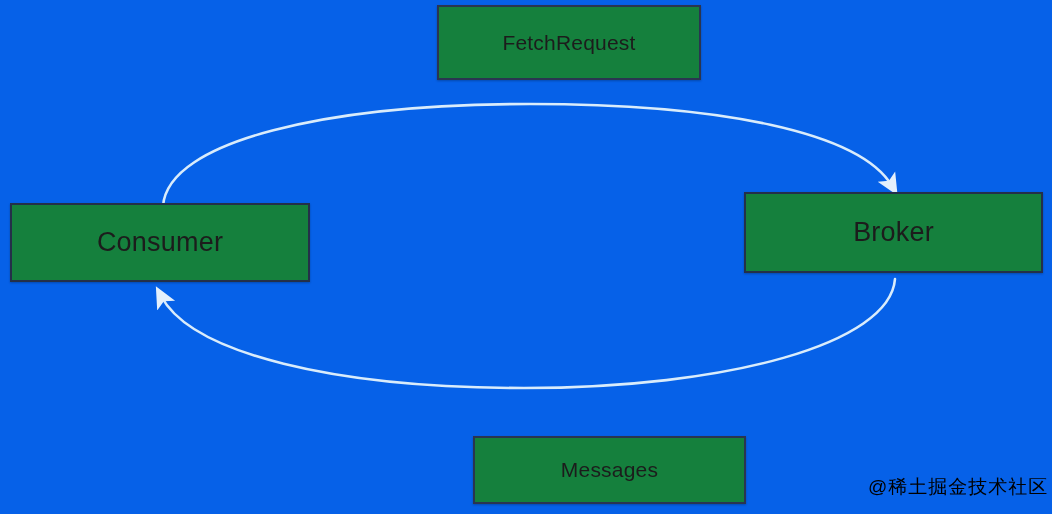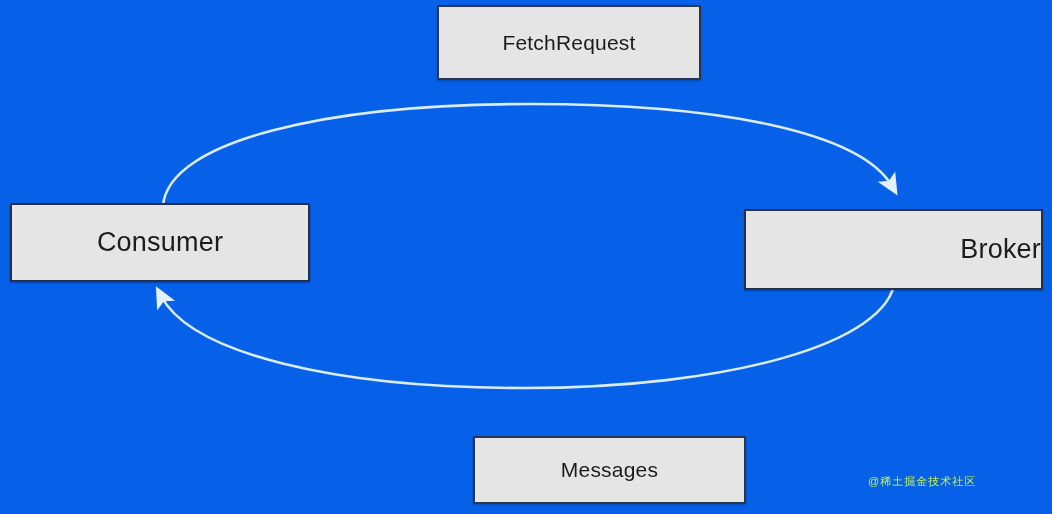--- a/index.html
+++ b/index.html
@@ -18,21 +18,21 @@
   #arrow-layer {
     position: absolute;
     left: 0;
     top: 0;
     width: 1052px;
     height: 514px;
     pointer-events: none;
   }
   .node-box {
     position: absolute;
-    background: #e5e5e5;
+    background: #15803d;
     border: 2px solid #2a3550;
     box-sizing: border-box;
     display: flex;
     align-items: center;
     justify-content: center;
     box-shadow: 0 1px 2px rgba(0,0,0,0.25);
   }
   .node-label {
     color: #1c1c1c;
     font-weight: 400;
@@ -52,42 +52,41 @@
     top: 203px;
     width: 300px;
     height: 79px;
     border-color: #243049;
     align-items: center;
   }
   #box-consumer .node-label { font-size: 27px; }
 
   #box-broker {
     left: 744px;
-    top: 209px;
+    top: 192px;
     width: 299px;
     height: 81px;
     border-color: #243049;
-    justify-content: flex-end;
   }
   #box-broker .node-label { font-size: 27px; }
 
   #box-messages {
     left: 473px;
     top: 436px;
     width: 273px;
     height: 68px;
   }
   #box-messages .node-label { font-size: 21px; }
 
   #watermark {
     position: absolute;
     left: 868px;
     top: 474px;
-    font-size: 11px;
-    color: #bef264;
+    font-size: 19px;
+    color: #000000;
     letter-spacing: 1px;
     white-space: nowrap;
     user-select: none;
   }
 </style>
 </head>
 <body>
 
 <div id="canvas">
 

